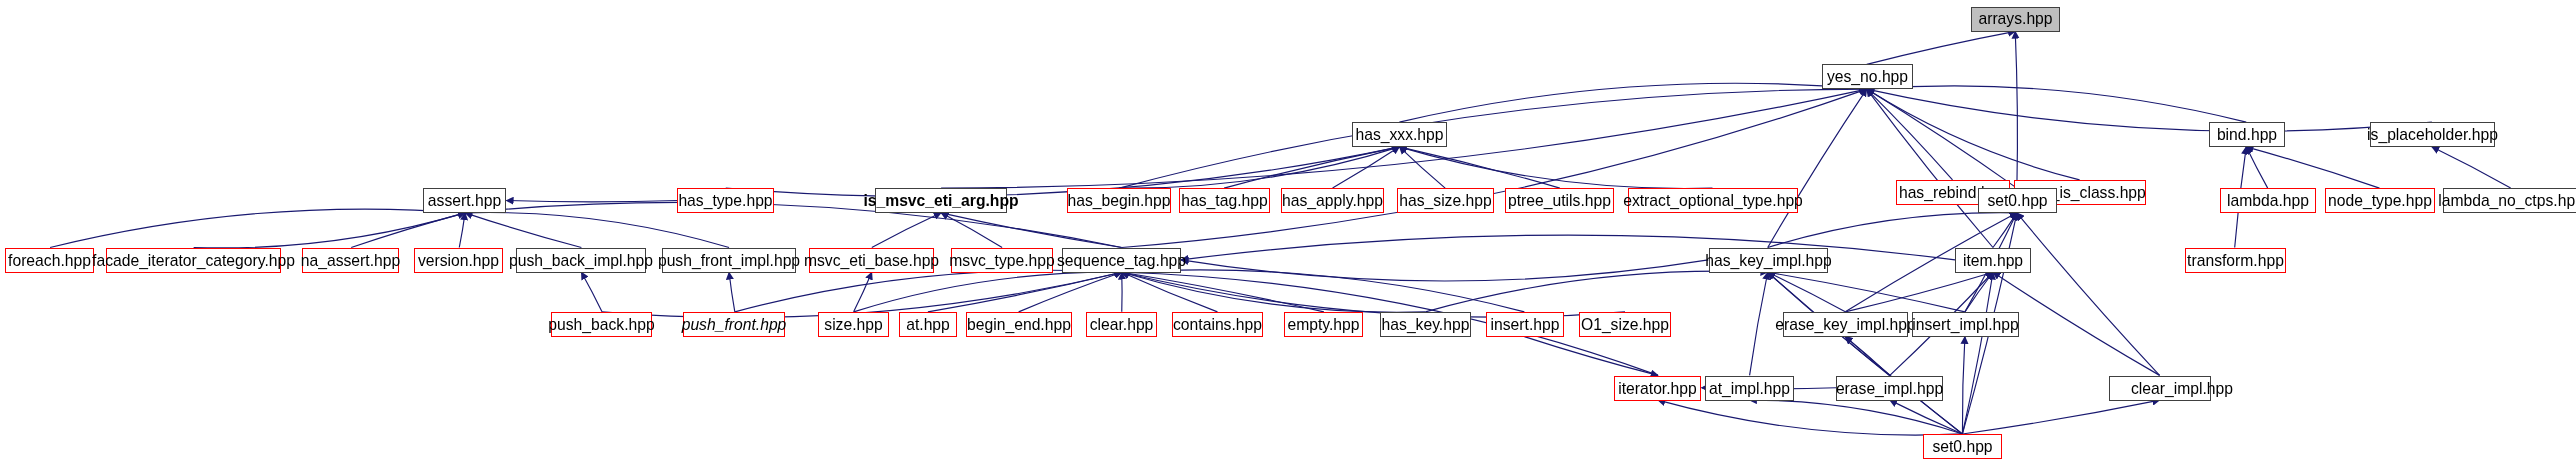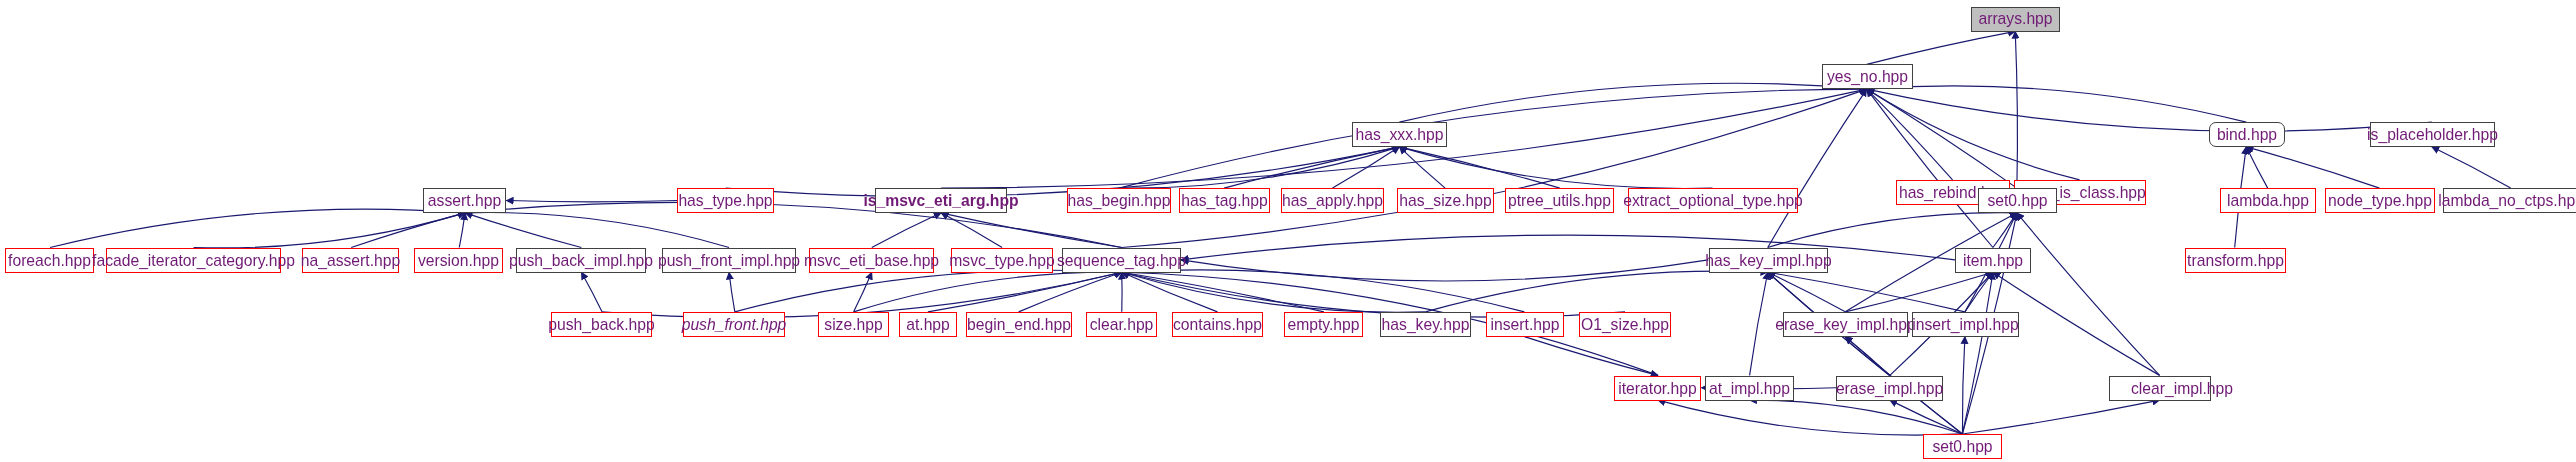--- a/index.html
+++ b/index.html
@@ -10,21 +10,21 @@
     background:#ffffff;
     font-family:"Liberation Sans", sans-serif;
     overflow:hidden;
   }
   #edge-layer{position:absolute;left:0;top:0;width:2576px;height:462px;}
   .node{
     position:absolute;
     box-sizing:border-box;
     background:#ffffff;
     border:0.8px solid #ff0000;
-    color:#701a75;
+    color:#000000;
     font-size:15.7px;
     line-height:1;
     display:flex;
     align-items:center;
     justify-content:center;
     white-space:nowrap;
     height:25px;
     z-index:5;
   }
   .node.black{border:0.8px solid #404040;}
@@ -132,21 +132,21 @@
       </div>
       <div class="node black" style="left: 1352px; top: 122px; width: 95px; height: 25px;">
         <span class="node-label">has_xxx.hpp</span>
       </div>
       <div class="node " style="left: 1896px; top: 180px; width: 114px; height: 25px;">
         <span class="node-label">has_rebind.hpp</span>
       </div>
       <div class="node " style="left: 2014px; top: 180px; width: 132px; height: 25px;">
         <span class="node-label">msvc_is_class.hpp</span>
       </div>
-      <div class="node black" style="left: 2209px; top: 122px; width: 76px; height: 25px; border-radius: 7px;">
+      <div class="node black" style="left: 2209px; top: 122px; width: 76px; height: 25px;">
         <span class="node-label">bind.hpp</span>
       </div>
       <div class="node black" style="left: 2370px; top: 122px; width: 125px; height: 25px;">
         <span class="node-label">is_placeholder.hpp</span>
       </div>
       <div class="node black" style="left: 423px; top: 188px; width: 83px; height: 25px;">
         <span class="node-label">assert.hpp</span>
       </div>
       <div class="node " style="left: 677px; top: 188px; width: 97px; height: 25px;">
         <span class="node-label">has_type.hpp</span>

